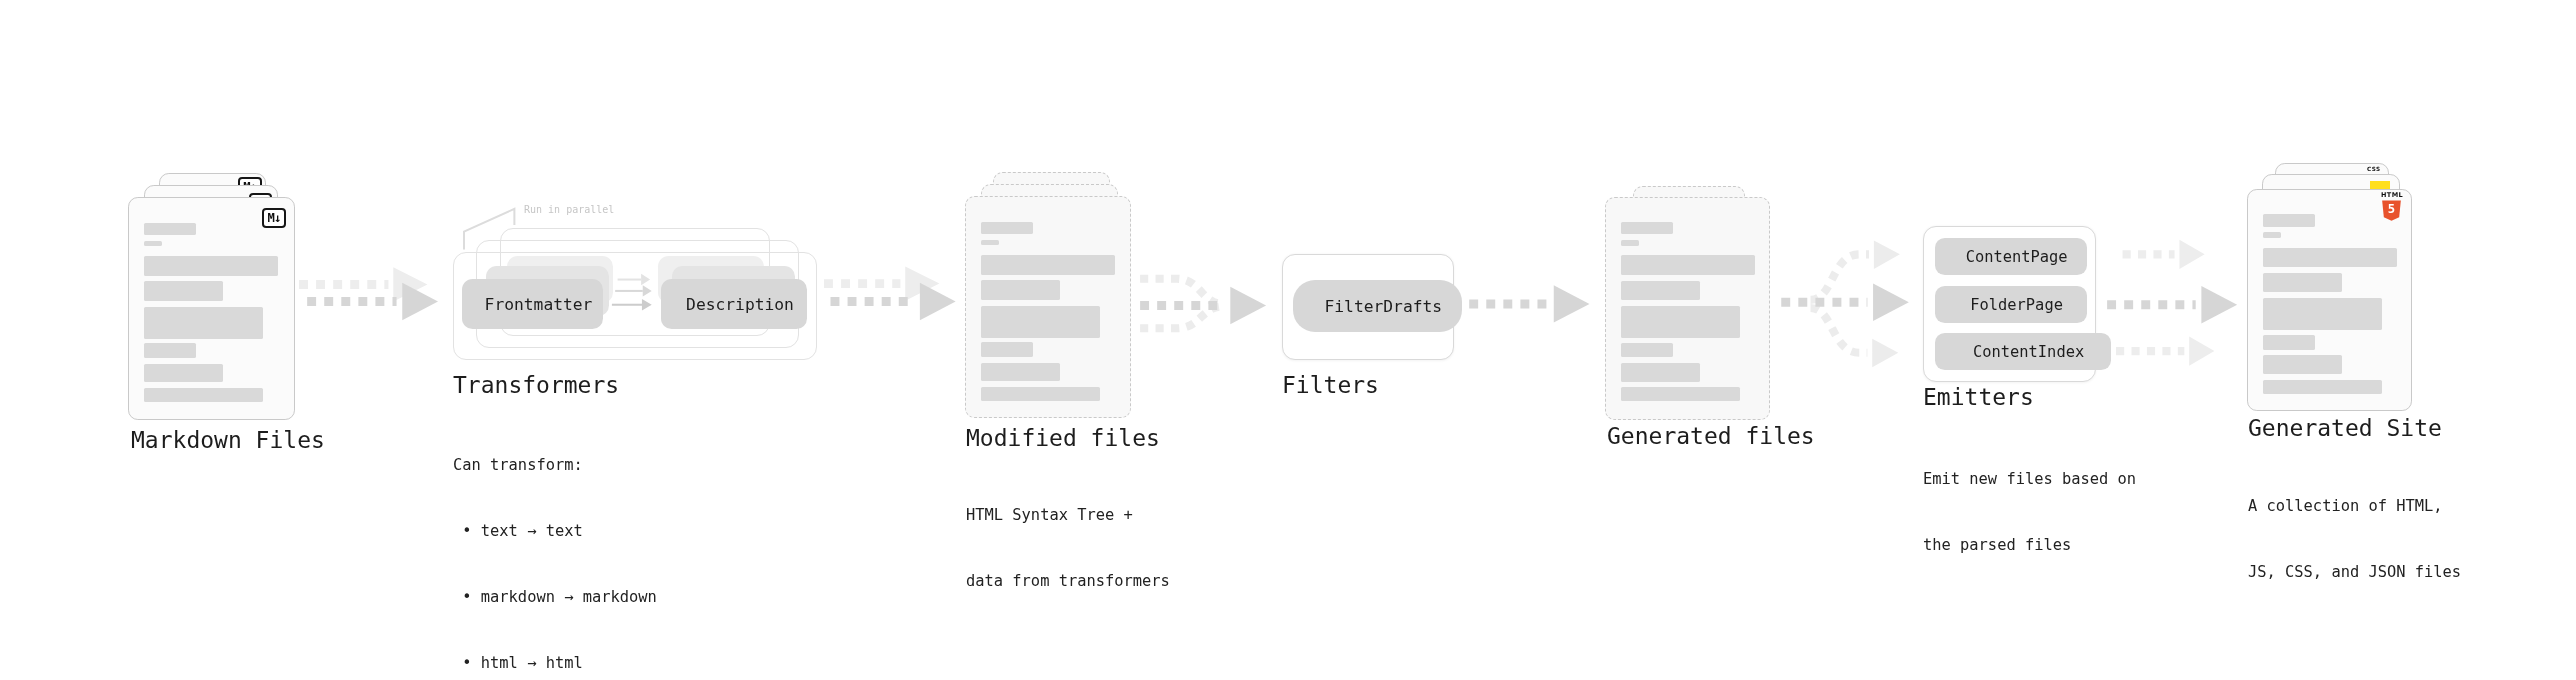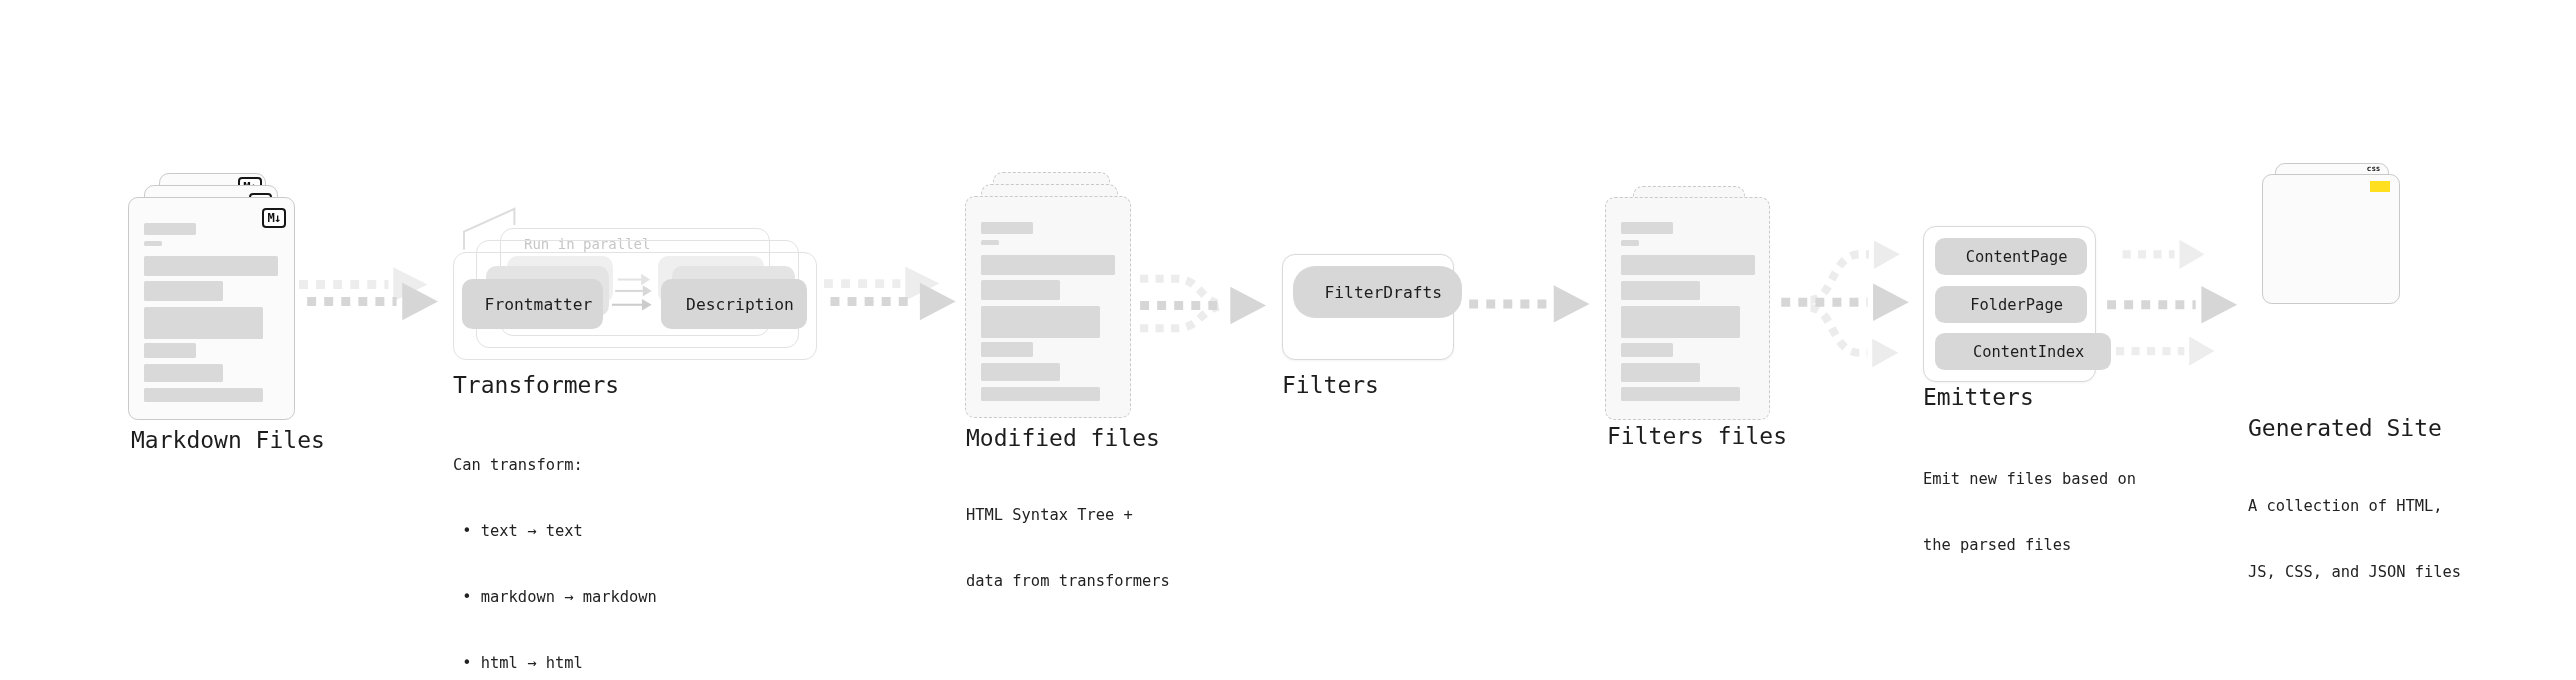--- a/index.html
+++ b/index.html
@@ -14,21 +14,21 @@
   .panel{position:absolute;box-sizing:border-box;background:#fff;border:1.6px solid #d9d9d9;border-radius:13px;
          box-shadow:0 0.8px 2.4px rgba(0,0,0,0.05);}
   .pill{position:absolute;box-sizing:border-box;background:var(--pill-fill,#d7d7d7);border-radius:10.6px;
         display:flex;align-items:center;justify-content:center;font-size:16.3px;color:var(--text,#1d1d1d);white-space:pre;padding-left:12px;}
   .pill-sm{font-size:15.4px;border-radius:9.8px;}
   .ghost{position:absolute;border-radius:10.6px;}
   .bars{position:absolute;left:15.4px;top:24.4px;}
   .bar{display:block;background:var(--bar-fill,#d9d9d9);border-radius:1.6px;}
   .label{position:absolute;font-size:23px;font-weight:500;white-space:pre;color:var(--text,#1d1d1d);}
   .desc{position:absolute;font-size:15.4px;line-height:22px;white-space:pre;color:#222;}
-  .note{position:absolute;font-size:14px;white-space:pre;color:var(--muted-note,#c6c6c6);margin-top:32px;}
+  .note{position:absolute;font-size:10px;white-space:pre;color:var(--muted-note,#c6c6c6);}
   .badge-md{position:absolute;background:#fff;border:2px solid #161616;border-radius:4.1px;
             font-weight:700;font-size:12.2px;line-height:14px;padding:0.8px 3.3px;letter-spacing:-0.8px;color:#111;}
   .html5{position:absolute;width:21px;text-align:center;}
   .html5 .t{font-size:6.5px;font-weight:700;letter-spacing:0.4px;color:#111;
             font-family:"DejaVu Sans","Liberation Sans",sans-serif;line-height:7.3px;}
   .html5 .shield{width:18.7px;height:20.3px;margin:0.8px auto 0;background:var(--html5-orange,#e44d26);
                  clip-path:polygon(0 0,100% 0,91% 82%,50% 100%,9% 82%);
                  color:#fff;font-size:12.2px;font-weight:700;line-height:18.7px;text-align:center;}
   .badge-css{position:absolute;width:16.3px;text-align:center;}
   .badge-css .t{font-size:5.7px;font-weight:700;letter-spacing:0.4px;color:#111;line-height:6.5px;
@@ -101,40 +101,40 @@
       </div>
     </div>
   </div>
   <div class="label" style="left:966px;top:425px">Modified files</div>
   <div class="desc" style="left:966px;top:460px">
     <div>HTML Syntax Tree +</div>
     <div>data from transformers</div>
   </div>
 
   <div class="panel" style="left:1282px;top:254px;width:172px;height:106px">
-    <div class="pill" style="left:9.8px;top:11px;width:169px;height:52px;border-radius:22px">FilterDrafts</div>
+    <div class="pill" style="left:9.8px;top:25px;width:169px;height:52px;border-radius:22px">FilterDrafts</div>
   </div>
   <div class="label" style="left:1282px;top:372px">Filters</div>
 
   <div class="abs" style="left:1605px;top:186px;width:165px;height:236px">
     <div class="card-dashed" style="left:28.4px;top:0;width:112px;height:130px"></div>
     <div class="card-dashed" style="left:0;top:10.6px;width:165px;height:223px">
       <div class="bars">
         <i class="bar" style="width:52px;height:12.2px"></i>
         <i class="bar" style="width:18px;height:5.7px;margin-top:5.7px"></i>
         <i class="bar" style="width:134px;height:19.5px;margin-top:9.8px"></i>
         <i class="bar" style="width:79px;height:19.5px;margin-top:5.7px"></i>
         <i class="bar" style="width:119px;height:32px;margin-top:5.7px"></i>
         <i class="bar" style="width:52px;height:14.6px;margin-top:4.9px"></i>
         <i class="bar" style="width:79px;height:18.7px;margin-top:5.7px"></i>
         <i class="bar" style="width:119px;height:14px;margin-top:5.7px"></i>
       </div>
     </div>
   </div>
-  <div class="label" style="left:1607px;top:423px">Filters files</div>
+  <div class="label" style="left:1607px;top:423px">Generated files</div>
 
   <div class="panel" style="left:1923px;top:226px;width:173px;height:156px">
     <div class="pill pill-sm" style="left:10.6px;top:11.4px;width:152px;height:37px">ContentPage</div>
     <div class="pill pill-sm" style="left:10.6px;top:59px;width:152px;height:37px">FolderPage</div>
     <div class="pill pill-sm" style="left:10.6px;top:106px;width:176px;height:37px">ContentIndex</div>
   </div>
   <div class="label" style="left:1923px;top:384px">Emitters</div>
   <div class="desc" style="left:1923px;top:424px">
     <div>Emit new files based on</div>
     <div>the parsed files</div>
@@ -142,20 +142,36 @@
 
   <div class="abs" style="left:2247px;top:163px;width:165px;height:252px">
     <div class="card-solid" style="left:28.4px;top:0;width:114px;height:130px">
       <div class="badge-css" style="right:6.5px;top:2.4px">
         <div class="t">CSS</div>
         <div class="b"></div>
       </div>
     </div>
     <div class="card-solid" style="left:14.6px;top:10.6px;width:138px;height:130px">
       <div class="badge-js" style="right:9px;top:6.5px"></div>
+    </div>
+    <div class="card-solid" style="left:0;top:26px;width:165px;height:222px">
+      <div class="html5" style="right:9px;top:2.4px">
+        <div class="t">HTML</div>
+        <div class="shield">5</div>
+      </div>
+      <div class="bars">
+        <i class="bar" style="width:52px;height:12.2px"></i>
+        <i class="bar" style="width:18px;height:5.7px;margin-top:5.7px"></i>
+        <i class="bar" style="width:134px;height:19.5px;margin-top:9.8px"></i>
+        <i class="bar" style="width:79px;height:19.5px;margin-top:5.7px"></i>
+        <i class="bar" style="width:119px;height:32px;margin-top:5.7px"></i>
+        <i class="bar" style="width:52px;height:14.6px;margin-top:4.9px"></i>
+        <i class="bar" style="width:79px;height:18.7px;margin-top:5.7px"></i>
+        <i class="bar" style="width:119px;height:14px;margin-top:5.7px"></i>
+      </div>
     </div>
   </div>
   <div class="label" style="left:2248px;top:415px">Generated Site</div>
   <div class="desc" style="left:2248px;top:451px">
     <div>A collection of HTML,</div>
     <div>JS, CSS, and JSON files</div>
   </div>
 
   <svg class="overlay" width="2576" height="681" viewBox="0 0 3170 838">
     <g>

